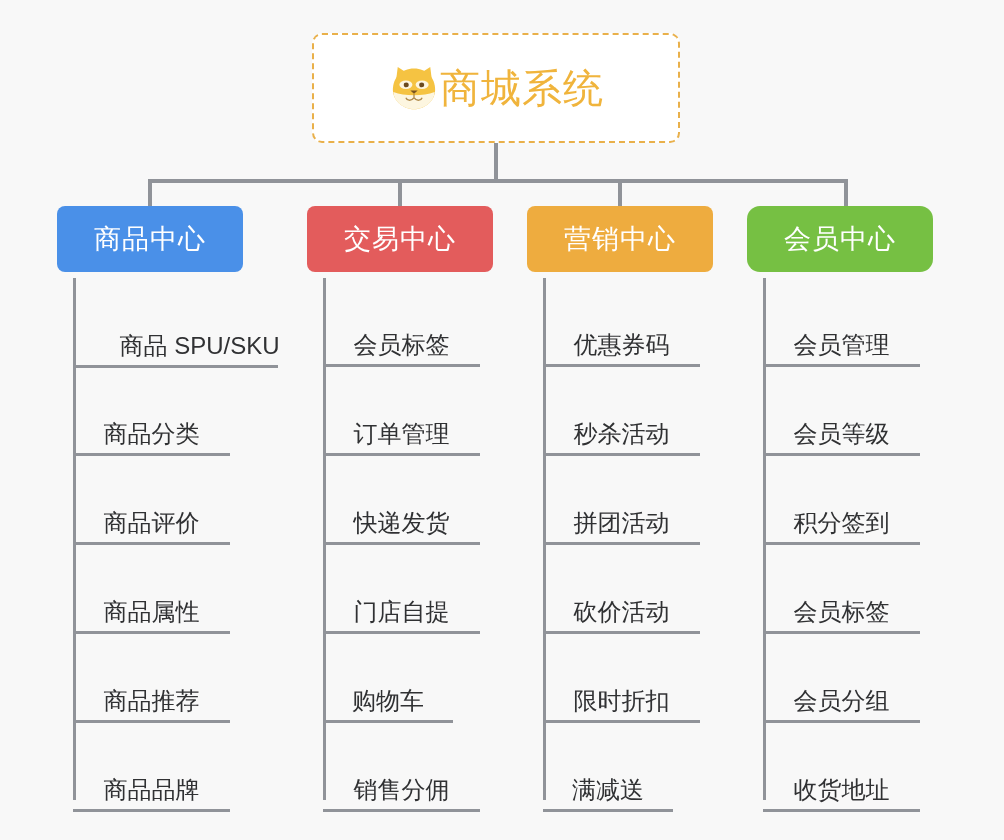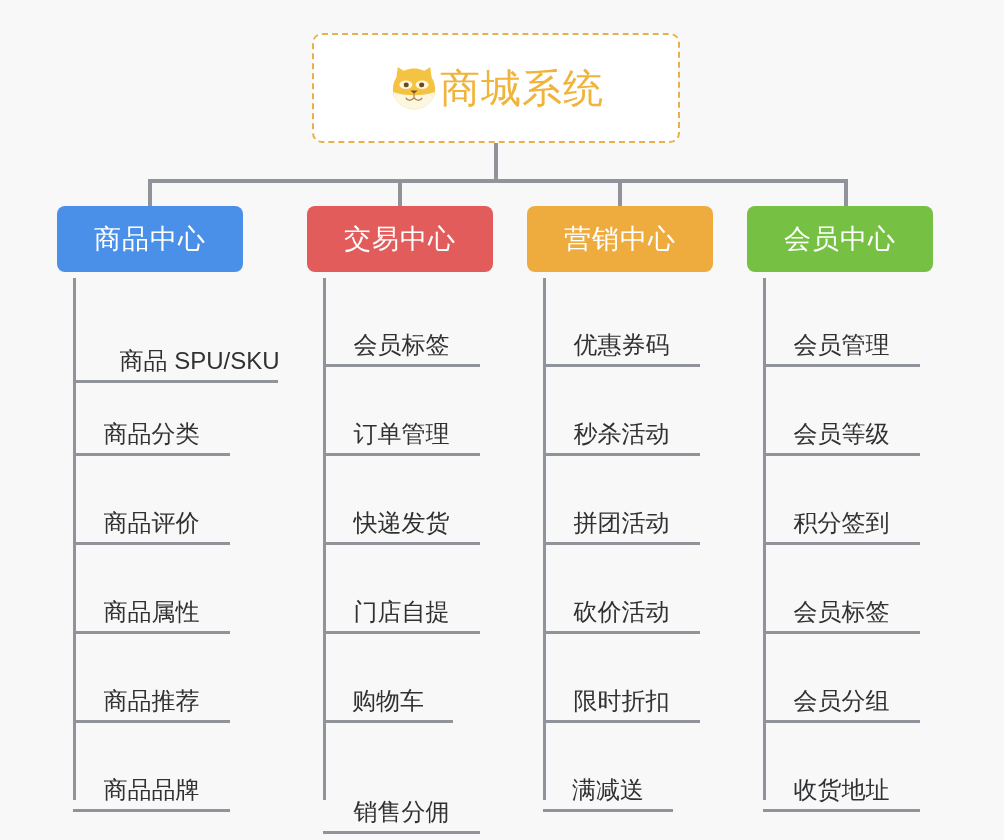--- a/index.html
+++ b/index.html
@@ -137,27 +137,27 @@
 
   <div class="cat-box" style="left:307px; top:206px; width:186px; background:#e35c5c;">
     <span>交易中心</span>
   </div>
   <div class="cat-box" style="left:57px; top:206px; width:186px; background:#4a90e8;">
     <span>商品中心</span>
   </div>
   <div class="cat-box" style="left:527px; top:206px; width:186px; background:#eeac3f;">
     <span>营销中心</span>
   </div>
-  <div class="cat-box" style="left:747px; top:206px; width:186px; background:#76c043;">
+  <div class="cat-box" style="left:747px; top:206px; width:186px; background:#76c043;border-radius:13px;">
     <span>会员中心</span>
   </div>
 
   <div class="column" style="left:73px;">
     <div class="spine" style="height:522px;"></div>
-    <div class="leaf" style="top:16px;   width:205px;padding-left:48px;">
+    <div class="leaf" style="top:1px;   width:205px;padding-left:48px;">
       <span class="leaf-label">商品 SPU/SKU</span>
       </div>
     <div class="leaf" style="top:89px;  width:157px;">
       <span class="leaf-label">商品分类</span>
       </div>
     <div class="leaf" style="top:178px; width:157px;">
       <span class="leaf-label">商品评价</span>
       </div>
     <div class="leaf" style="top:267px; width:157px;">
       <span class="leaf-label">商品属性</span>
@@ -180,21 +180,21 @@
       </div>
     <div class="leaf" style="top:178px; width:157px;">
       <span class="leaf-label">快递发货</span>
       </div>
     <div class="leaf" style="top:267px; width:157px;">
       <span class="leaf-label">门店自提</span>
       </div>
     <div class="leaf" style="top:356px; width:130px;">
       <span class="leaf-label">购物车</span>
       </div>
-    <div class="leaf" style="top:445px; width:157px;margin-top:22px;">
+    <div class="leaf" style="top:445px; width:157px;">
       <span class="leaf-label">销售分佣</span>
       </div>
   </div>
 
   <div class="column" style="left:543px;">
     <div class="spine" style="height:522px;"></div>
     <div class="leaf" style="top:0px;   width:157px;">
       <span class="leaf-label">优惠券码</span>
       </div>
     <div class="leaf" style="top:89px;  width:157px;">

